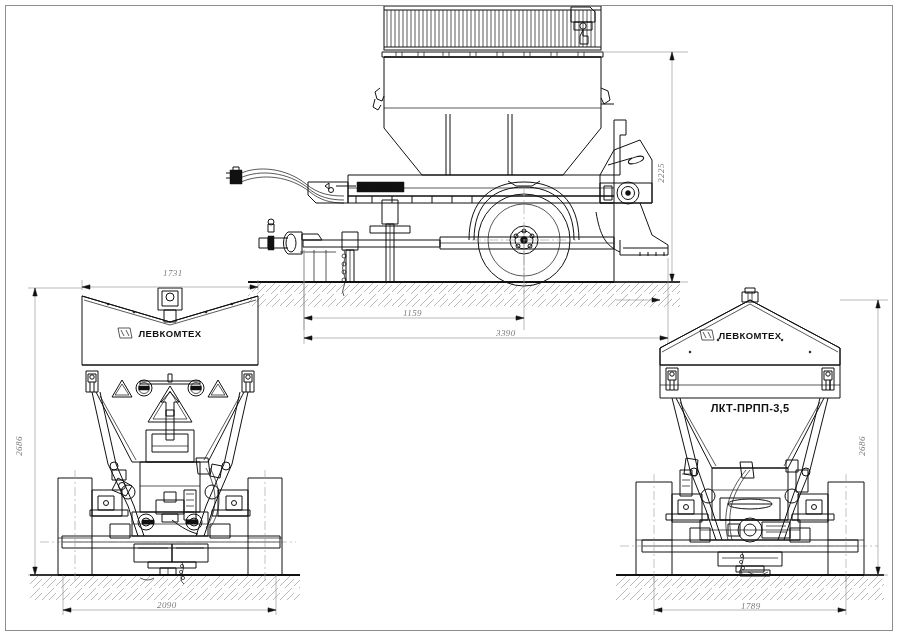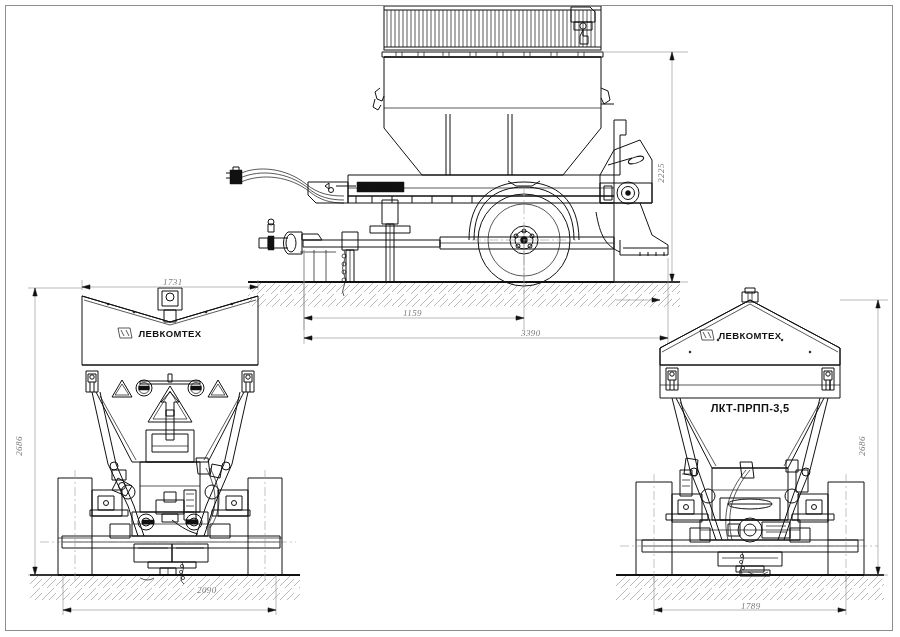--- a/index.html
+++ b/index.html
@@ -519,29 +519,29 @@
       </g>
 
       <path class="ln-d" d="M 616 300 L 660 300"></path>
       <path class="fillk" d="M 660 300 l -8 -2.2 l 0 4.4 z"></path>
     </g>
 
     </g>
   </svg>
   </div>
 
-  <div class="dim-text" style="left:163px;top:277px;">1731</div>
+  <div class="dim-text" style="left:163px;top:268px;">1731</div>
 
   <div class="dim-text v" style="left:24px;top:446px;transform:rotate(-90deg) translate(-50%,-100%);">2686</div>
 
-  <div class="dim-text" style="left:157px;top:585px;margin-left:40px;">2090</div>
+  <div class="dim-text" style="left:157px;top:600px;">2090</div>
 
   <div class="dim-text v" style="left:666px;top:173px;transform:rotate(-90deg) translate(-50%,-100%);">2225</div>
 
   <div class="dim-text" style="left:403px;top:308px;">1159</div>
 
-  <div class="dim-text" style="left:496px;top:328px;margin-left:25px;">3390</div>
+  <div class="dim-text" style="left:496px;top:328px;">3390</div>
 
   <div class="dim-text v" style="left:867px;top:446px;transform:rotate(-90deg) translate(-50%,-100%);">2686</div>
 
   <div class="dim-text" style="left:741px;top:601px;text-align:right;">1789</div>
 
 </div>
 
 </body></html>

